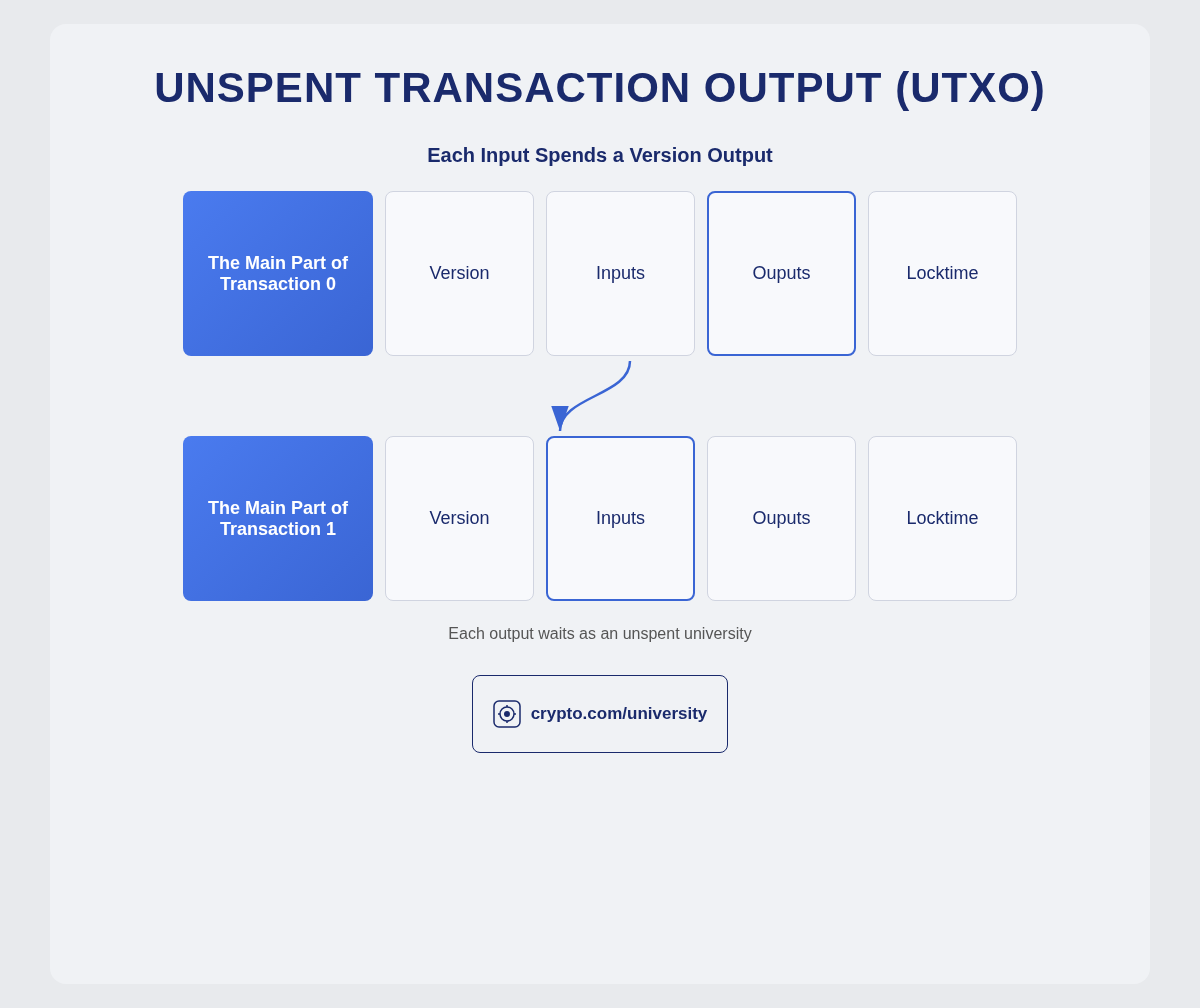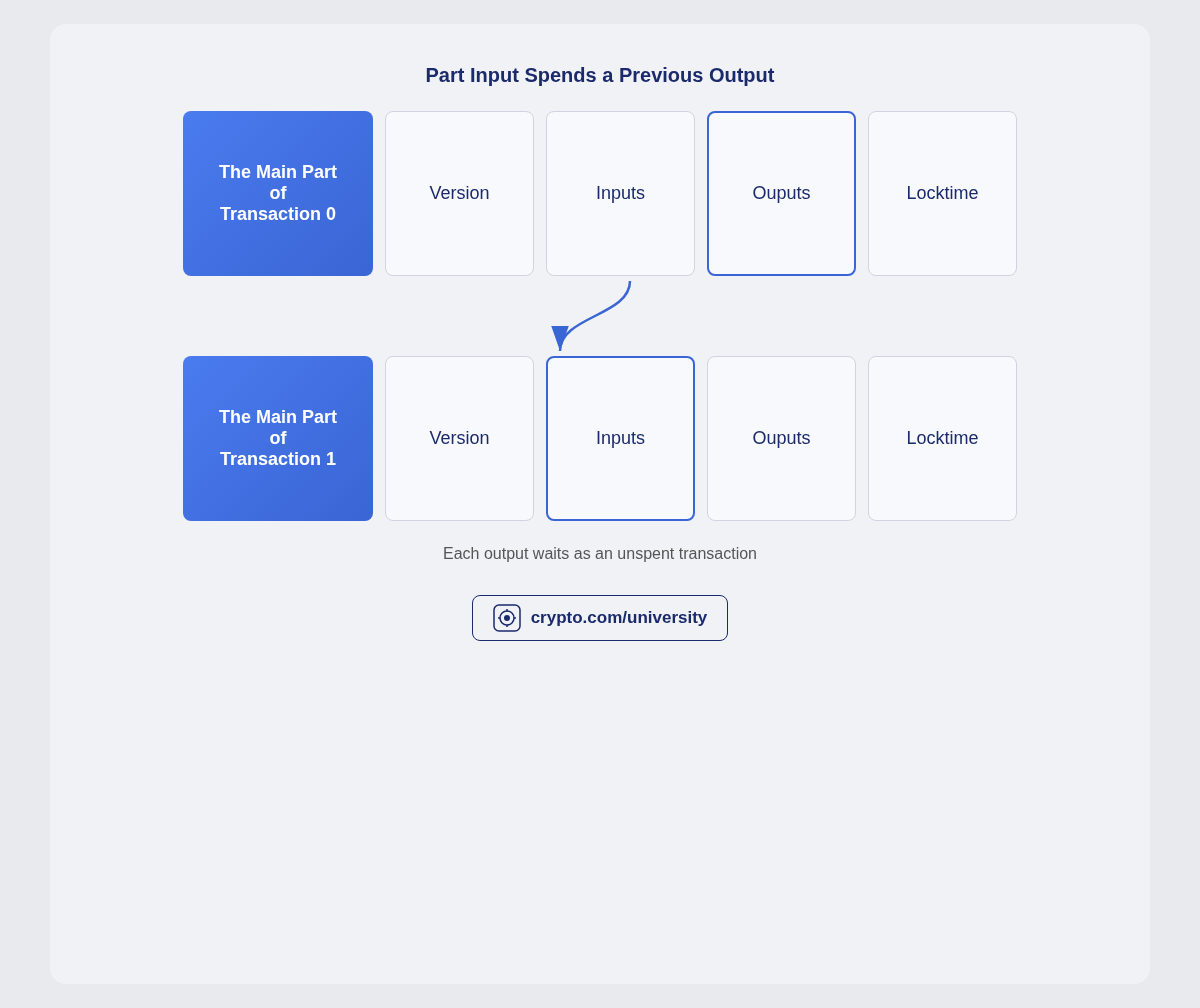--- a/index.html
+++ b/index.html
@@ -58,21 +58,21 @@
       height: 165px;
       border-radius: 8px;
       background: linear-gradient(135deg, #4a7bef 0%, #3a65d4 100%);
       display: flex;
       align-items: center;
       justify-content: center;
       color: white;
       font-size: 18px;
       font-weight: 700;
       text-align: center;
-      padding: 26px;
+      padding: 16px;
       flex-shrink: 0;
     }
 
     .tx-block {
       width: 149px;
       height: 165px;
       border-radius: 8px;
       background: #f8f9fc;
       border: 1.5px solid #d0d4e0;
       display: flex;
@@ -111,40 +111,41 @@
       line-height: 1.6;
     }
 
     .footer {
       display: flex;
       align-items: center;
       gap: 10px;
       margin-top: 28px;
       border: 1.5px solid #1a2a6c;
       border-radius: 8px;
-      padding: 8px 20px;
+      padding: 24px 20px;
     }
 
     .footer-logo {
       width: 28px;
       height: 28px;
     }
 
     .footer-text {
       font-size: 17px;
       font-weight: 600;
       color: #1a2a6c;
     }
   </style>
 </head>
 <body>
 
 <div class="card">
-
-  <p class="subtitle">Part Input Spends a Previous Output</p>
+  <h1 class="main-title">UNSPENT TRANSACTION OUTPUT (UTXO)</h1>
+
+  <p class="subtitle">Each Input Spends a Version Output</p>
 
   <div class="transaction-row">
     <div class="tx-main-block">
       <span style="white-space:pre-line;">The Main Part of
 Transaction 0</span>
     </div>
     <div class="tx-block">
       <span>Version</span>
     </div>
     <div class="tx-block">
@@ -183,21 +184,21 @@
     </div>
     <div class="tx-block">
       <span>Ouputs</span>
     </div>
     <div class="tx-block">
       <span>Locktime</span>
     </div>
   </div>
 
   <div class="bottom-note">
-    <span>Each output waits as an unspent transaction</span><br>
+    <span>Each output waits as an unspent university</span><br>
   </div>
 
   <div class="footer">
 
     <svg class="footer-logo" viewBox="0 0 28 28" fill="none" xmlns="http://www.w3.org/2000/svg">
       <rect x="1" y="1" width="26" height="26" rx="5" stroke="#1a2a6c" stroke-width="1.5"></rect>
       <circle cx="14" cy="14" r="7" stroke="#1a2a6c" stroke-width="1.5"></circle>
       <circle cx="14" cy="14" r="3" fill="#1a2a6c"></circle>
       <line x1="14" y1="7" x2="14" y2="5" stroke="#1a2a6c" stroke-width="1.5"></line>
       <line x1="14" y1="23" x2="14" y2="21" stroke="#1a2a6c" stroke-width="1.5"></line>

